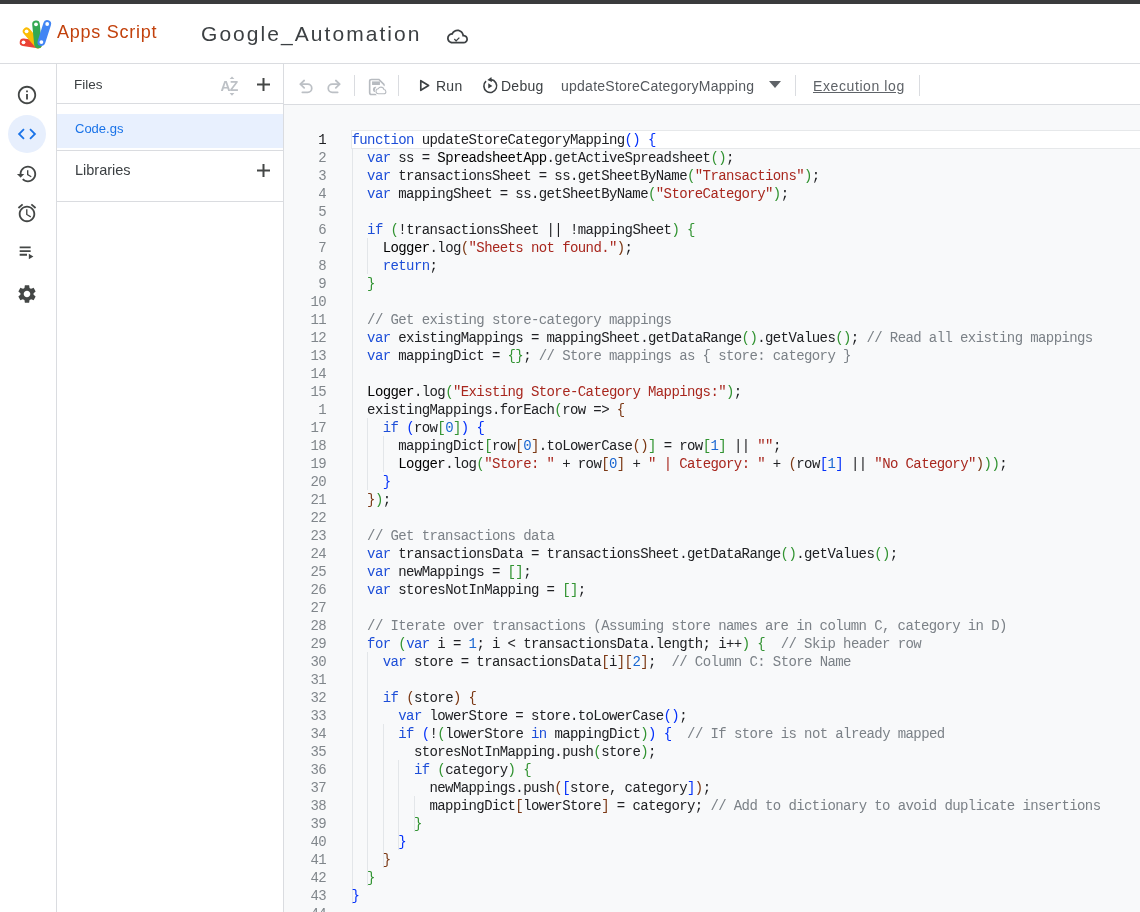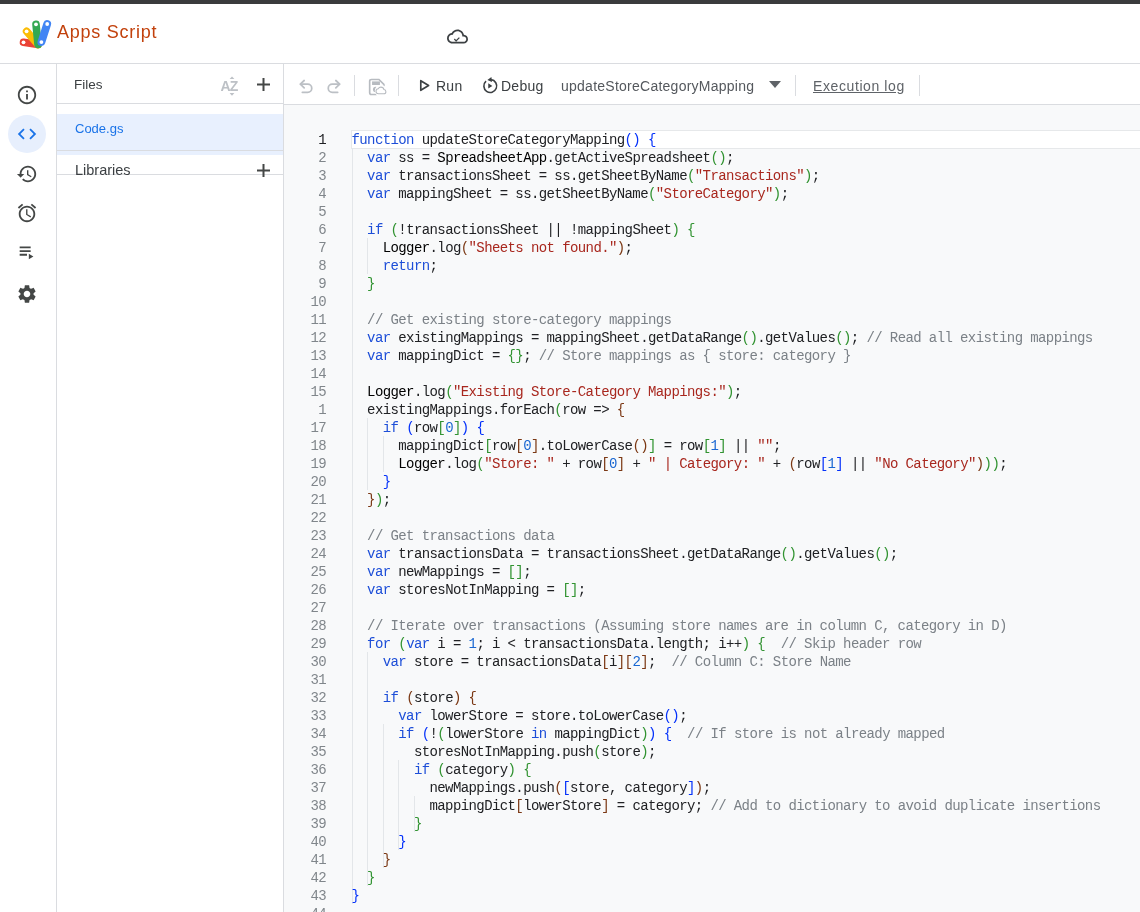--- a/index.html
+++ b/index.html
@@ -21,23 +21,23 @@
     border-right:1px solid #dadce0; }
   .railico { position:absolute; left:16px; }
   #codecircle { left:8px; top:51px; width:38px; height:38px; border-radius:50%;
     background:#e7effd; }
 
   
   #files { left:57px; top:64px; width:227px; height:848px; background:#fff;
     border-right:1px solid #dadce0; }
   #fileshdr { left:0; top:0; width:226px; height:40px; border-bottom:1px solid #dadce0; }
   #filestitle { left:18px; top:13px; font-size:13.5px; font-weight:500; color:#3c4043; }
-  #codegs { left:0; top:50px; width:226px; height:41px; background:#e8f0fe;
+  #codegs { left:0; top:50px; width:226px; height:34px; background:#e8f0fe;
     font-size:13px; color:#1a73e8; line-height:30px; padding-left:18px; }
-  #librow { left:0; top:86px; width:226px; height:25px; border-top:1px solid #dadce0;
+  #librow { left:0; top:86px; width:226px; height:52px; border-top:1px solid #dadce0;
     border-bottom:1px solid #dadce0; }
   #servrow { left:0; top:126px; width:226px; height:40px; border-bottom:1px solid #dadce0; }
   .panetitle { position:absolute; left:18px; top:11px; font-size:14.5px; color:#3c4043; }
 
   
   #toolbar { left:284px; top:64px; width:856px; height:41px; background:#fff;
     border-bottom:1px solid #dadce0; }
   .tsep { position:absolute; top:11px; width:1px; height:21px; background:#dadce0; }
   .ttext { position:absolute; top:13.5px; font-size:14px; color:#3c4043; font-weight:500;
     letter-spacing:0.25px; }
@@ -71,20 +71,21 @@
     <line x1="24" y1="34.5" x2="12.6" y2="21.3" stroke="#fbbc04" stroke-width="7.6" stroke-linecap="round"></line>
     <line x1="24" y1="34.5" x2="22" y2="14.3" stroke="#34a853" stroke-width="7.6" stroke-linecap="round"></line>
     <line x1="27.4" y1="32.1" x2="33.2" y2="14" stroke="#4285f4" stroke-width="7.8" stroke-linecap="round"></line>
     <circle cx="9.5" cy="32.3" r="1.9" fill="#fff"></circle>
     <circle cx="12.6" cy="21.3" r="1.9" fill="#fff"></circle>
     <circle cx="22" cy="14.3" r="1.9" fill="#fff"></circle>
     <circle cx="27.4" cy="32.1" r="1.9" fill="#fff"></circle>
     <circle cx="33.2" cy="14" r="1.9" fill="#fff"></circle>
   </svg>
   <div class="abs" id="appname">Apps Script</div>
+  <div class="abs" id="prjname">Google_Automation</div>
   <svg class="abs" style="left:447px; top:26px;" width="21" height="21" viewBox="0 0 24 24" fill="#3c4043">
     <path d="M19.35 10.04C18.67 6.59 15.64 4 12 4 9.11 4 6.6 5.64 5.35 8.04 2.34 8.36 0 10.91 0 14c0 3.31 2.69 6 6 6h13c2.76 0 5-2.24 5-5 0-2.64-2.05-4.78-4.65-4.96zM19 18H6c-2.21 0-4-1.79-4-4s1.79-4 4-4h.71C7.37 7.69 9.48 6 12 6c3.04 0 5.5 2.46 5.5 5.5v.5H19c1.66 0 3 1.34 3 3s-1.34 3-3 3zm-8.59-2.09L8.91 14.4l-1.06 1.06 2.56 2.56 4.24-4.24-1.06-1.06-3.18 3.19z"></path>
   </svg>
 
   <div class="abs" id="rail">
     <svg class="railico" style="top:20px;" width="22" height="22" viewBox="0 0 24 24" fill="#444746">
       <path d="M11 7h2v2h-2zm0 4h2v6h-2zm1-9C6.48 2 2 6.48 2 12s4.48 10 10 10 10-4.48 10-10S17.52 2 12 2zm0 18c-4.41 0-8-3.59-8-8s3.59-8 8-8 8 3.59 8 8-3.59 8-8 8z"></path>
     </svg>
     <div class="abs" id="codecircle"></div>
     <svg class="railico" style="top:59px;" width="22" height="22" viewBox="0 0 24 24" fill="#1a73e8">

